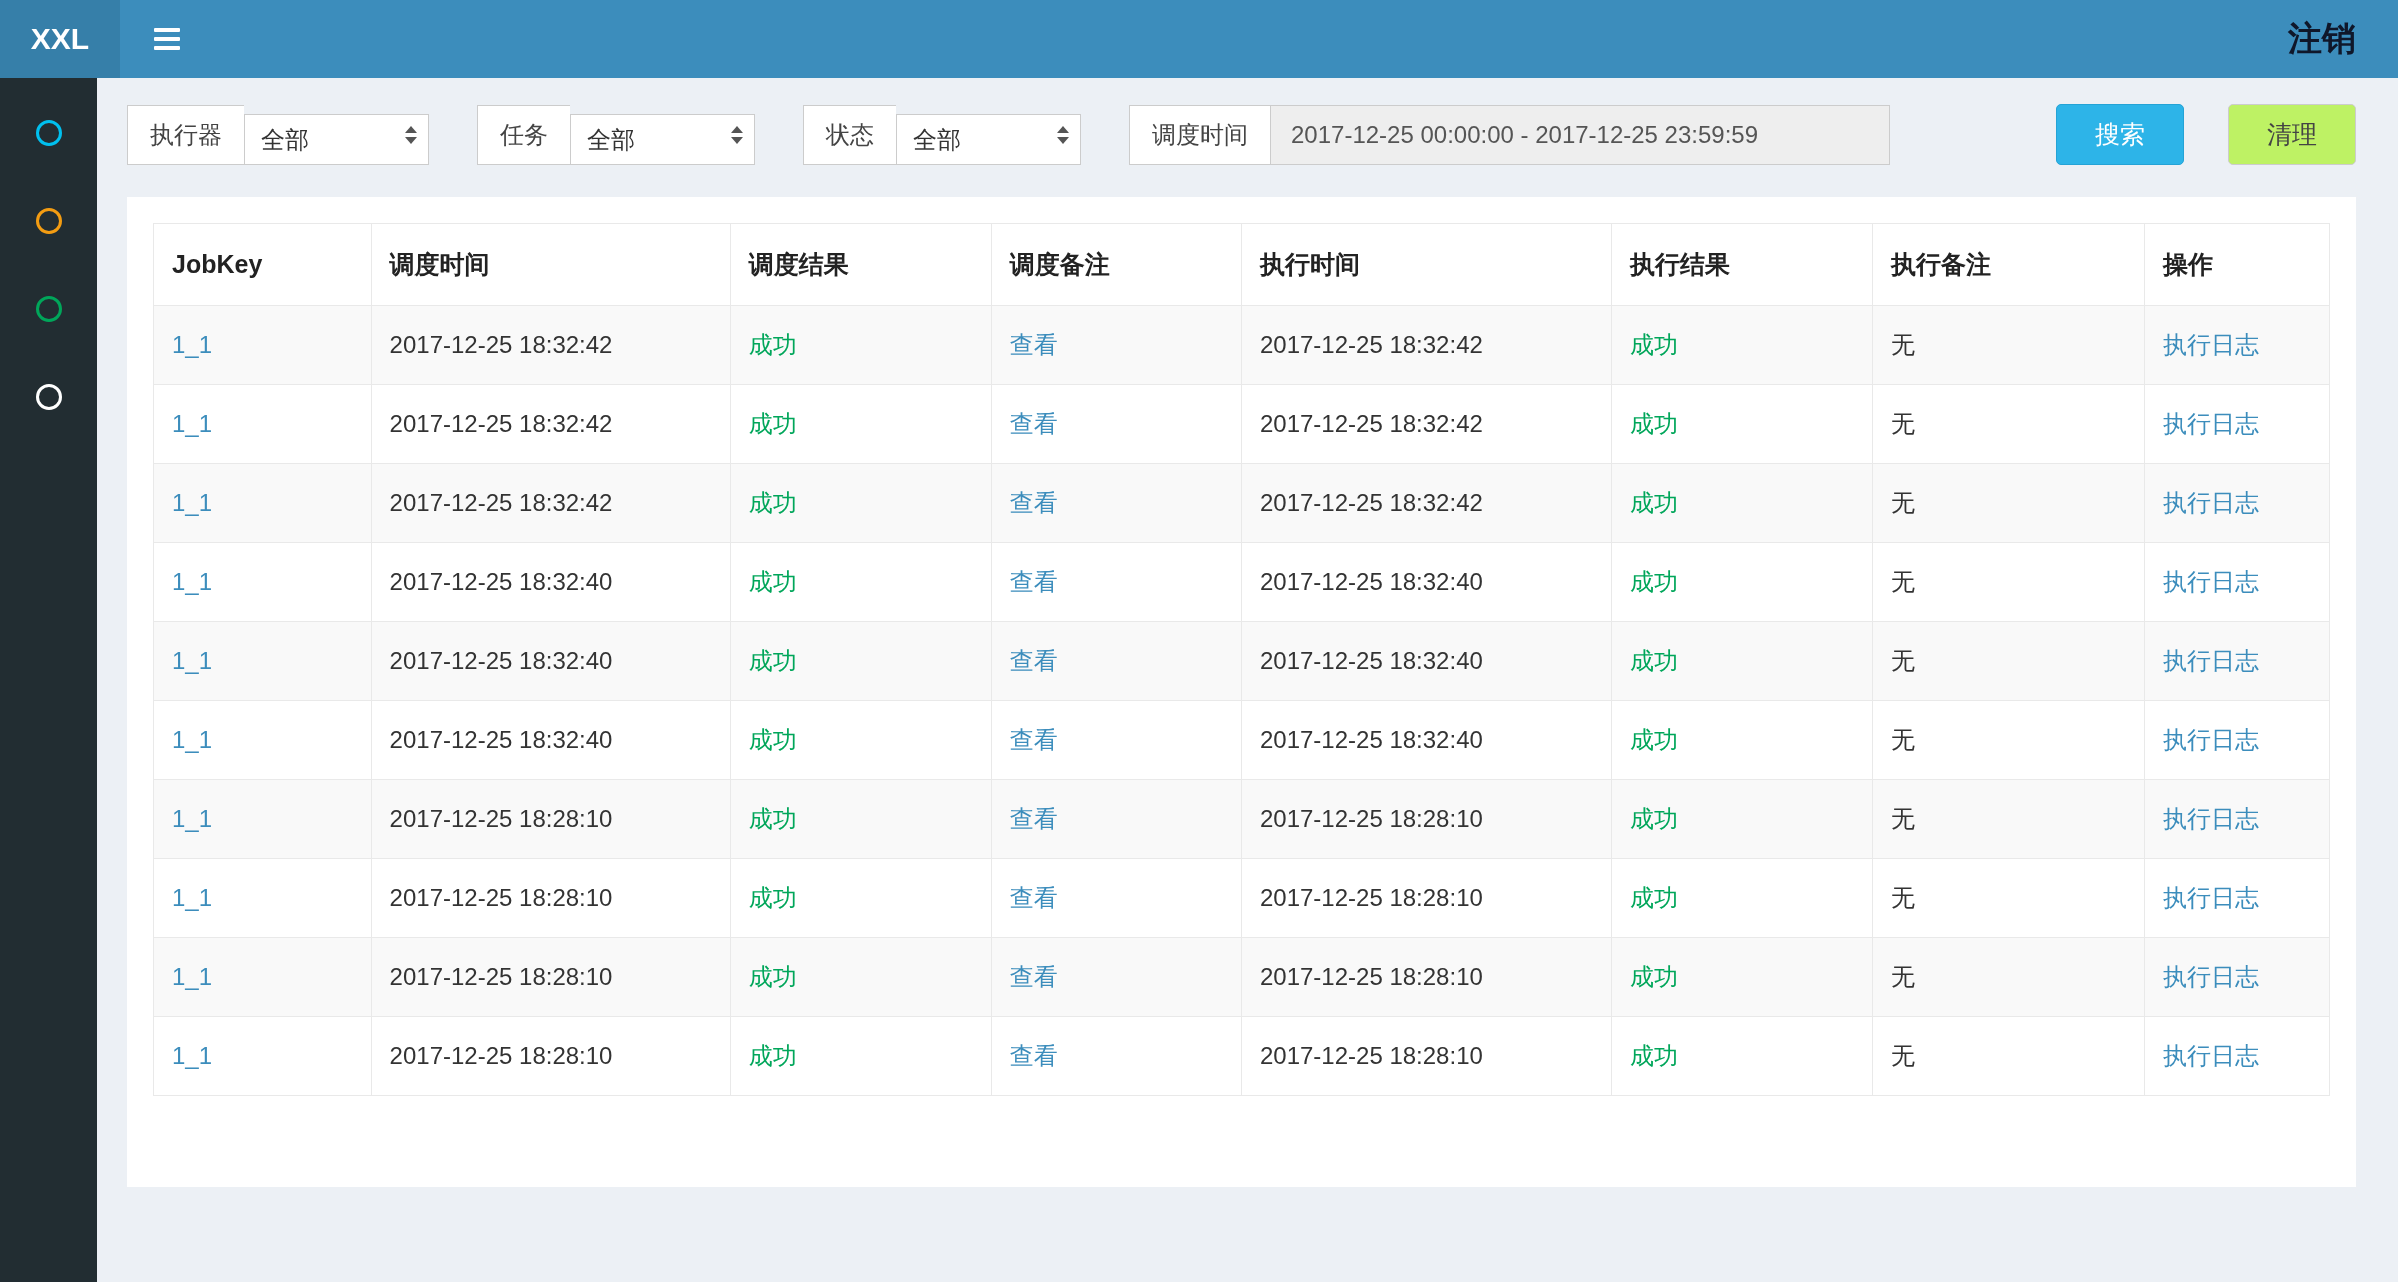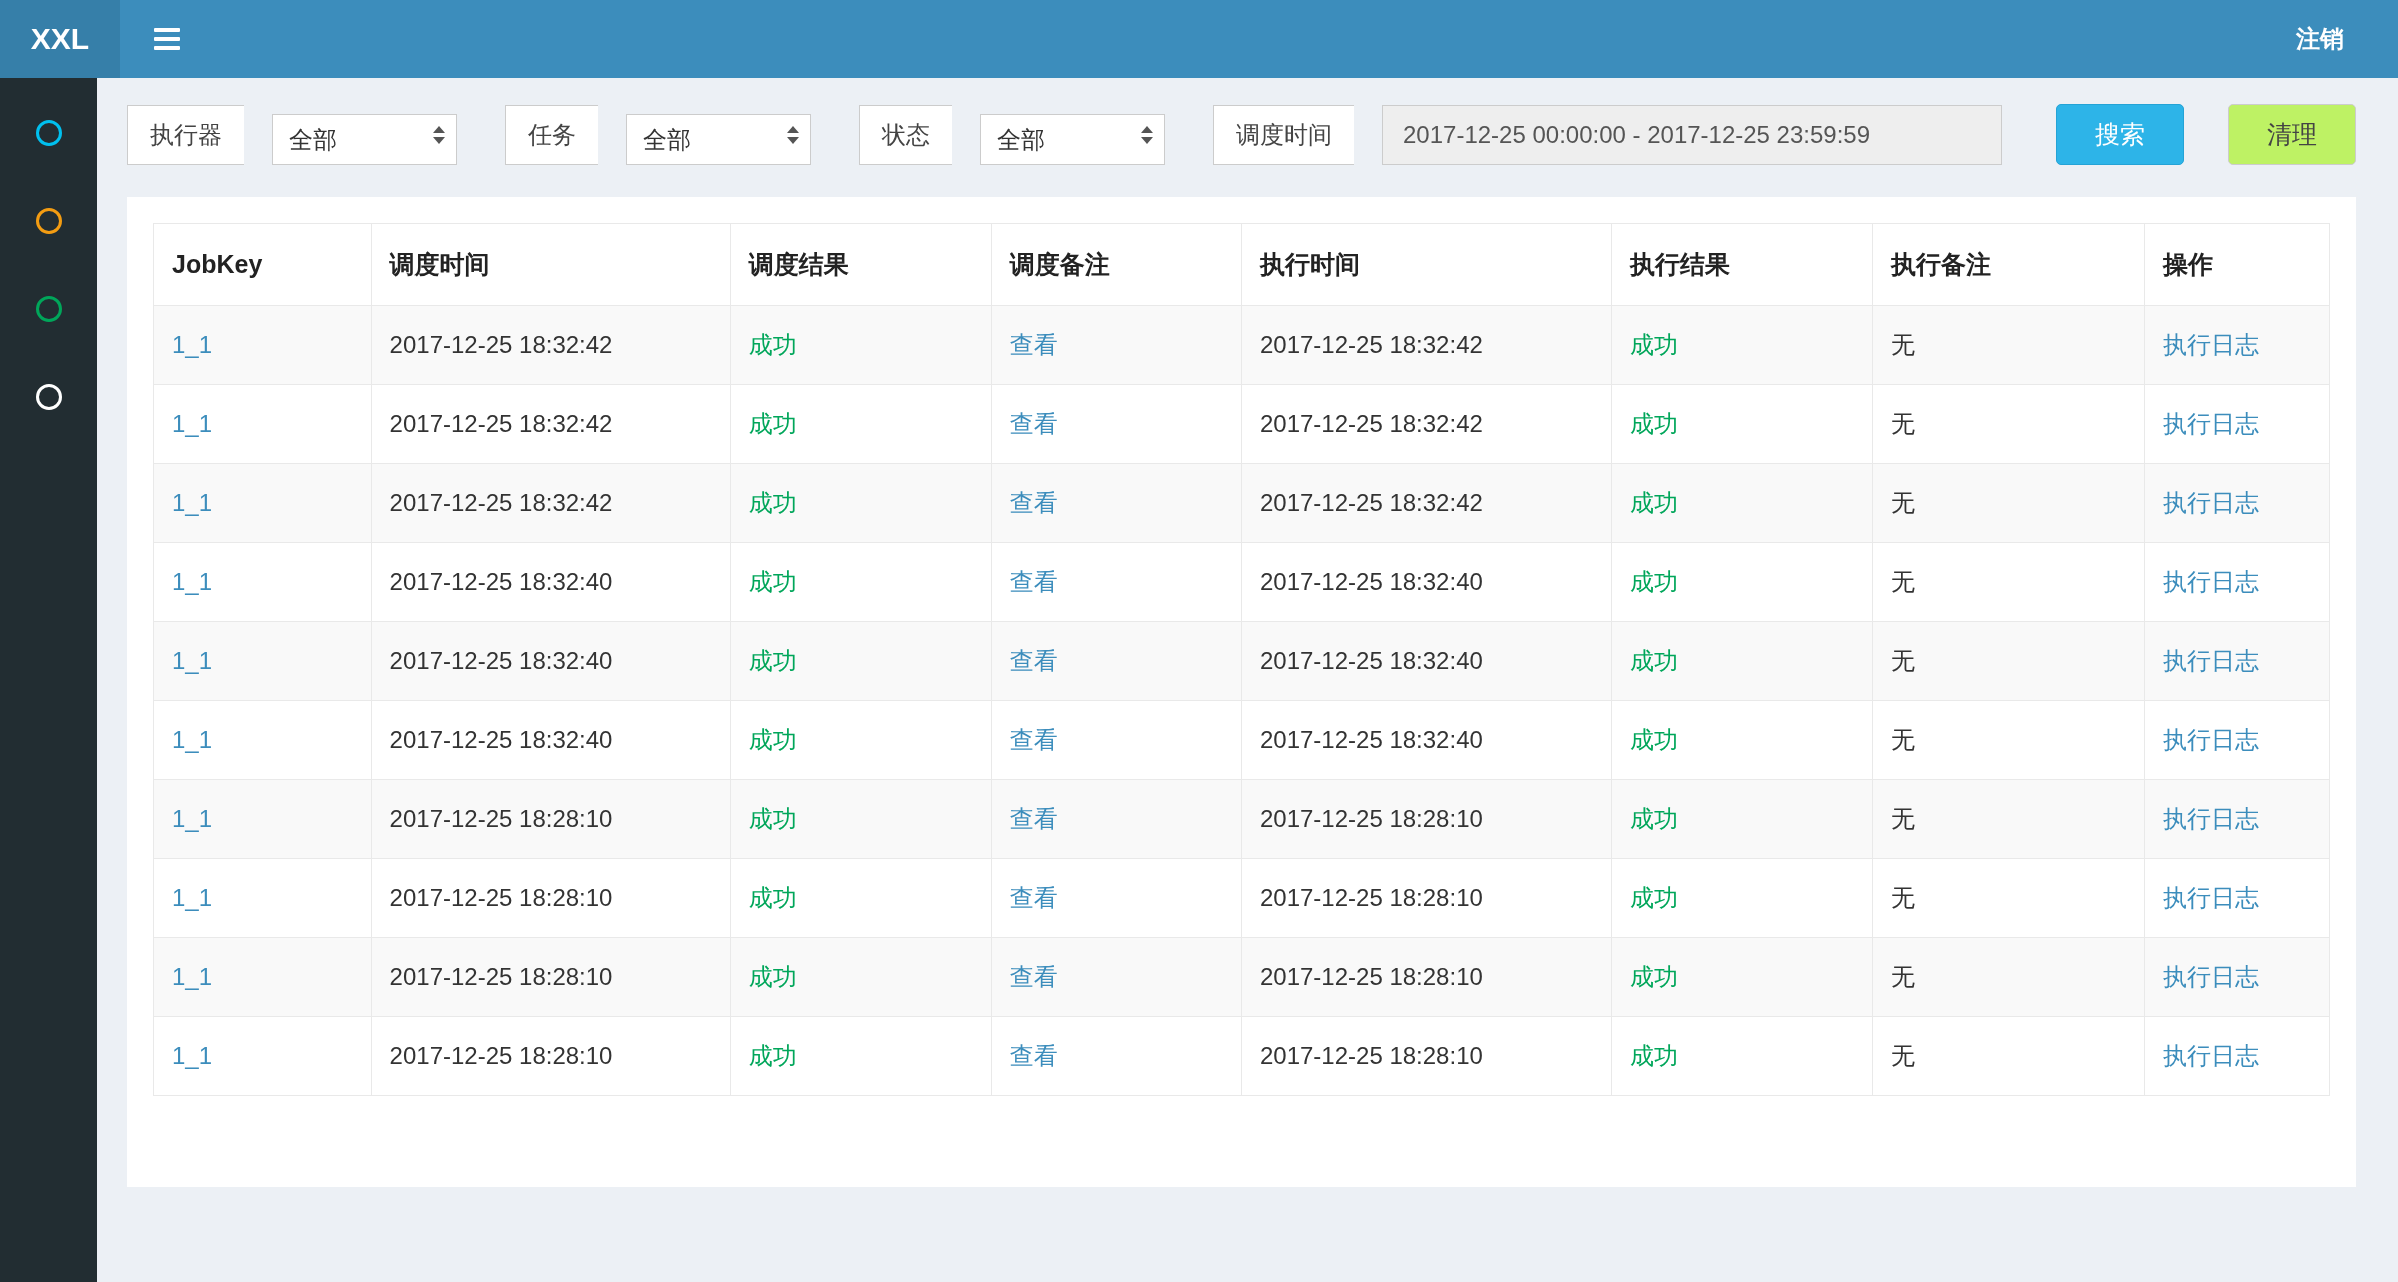--- a/index.html
+++ b/index.html
@@ -14,41 +14,41 @@
   
   .navbar { height: 78px; display: flex; }
   .logo {
     width: 120px; background: var(--logo-bg, #367fa9);
     color: #fff; font-size: 30px; font-weight: bold;
     display: flex; align-items: center; justify-content: center;
   }
   .navbar-main { flex: 1; background: var(--navbar-bg, #3c8dbc); display: flex; align-items: center; }
   .hamburger { padding: 0 34px; cursor: pointer; display: flex; flex-direction: column; gap: 5px; }
   .hamburger span { width: 26px; height: 4px; background: #fff; border-radius: 1px; }
-  .logout { margin-left: auto; color: #ffffff; font-size: 24px; font-weight: 600; padding-right: 54px; cursor: pointer; }
+  .logout { margin-left: auto; color: #0f172a; font-size: 34px; font-weight: 600; padding-right: 42px; cursor: pointer; }
 
   
   .layout { display: flex; height: 1204px; }
   .sidebar {
     width: 97px; background: var(--sidebar-bg, #222d32);
     display: flex; flex-direction: column; align-items: center; padding-top: 24px;
   }
   .sidebar-item { width: 100%; display: flex; justify-content: center; padding: 18px 0; margin-bottom: 26px; cursor: pointer; }
   .circle { width: 26px; height: 26px; border-radius: 50%; border: 3px solid #fff; display: inline-block; }
 
   .content { flex: 1; padding: 26px 42px 0 30px; overflow: hidden; }
 
   
   .page-header { margin: 8px 0 34px 0; }
   .page-title { font-size: 40px; font-weight: 700; color: #333; }
   .page-subtitle { font-size: 25px; color: #999; margin-left: 12px; }
 
   
   .filter-row { display: flex; align-items: center; margin-bottom: 32px; }
-  .input-group { display: flex; margin-right: 48px; gap: 28px; }
+  .input-group { display: flex; margin-right: 48px; }
   .addon {
     padding: 13px 22px; border: 1px solid #ccc; border-right: 0;
     background: #fff; font-size: 24px; color: #444; white-space: nowrap;
     display: flex; align-items: center;
   }
   .select-wrap { position: relative; display: flex; align-items: flex-end; }
   select {
     appearance: none; -webkit-appearance: none;
     font-family: inherit; font-size: 24px; color: #333;
     padding: 11px 46px 11px 16px; border: 1px solid #ccc; background: #fff;

